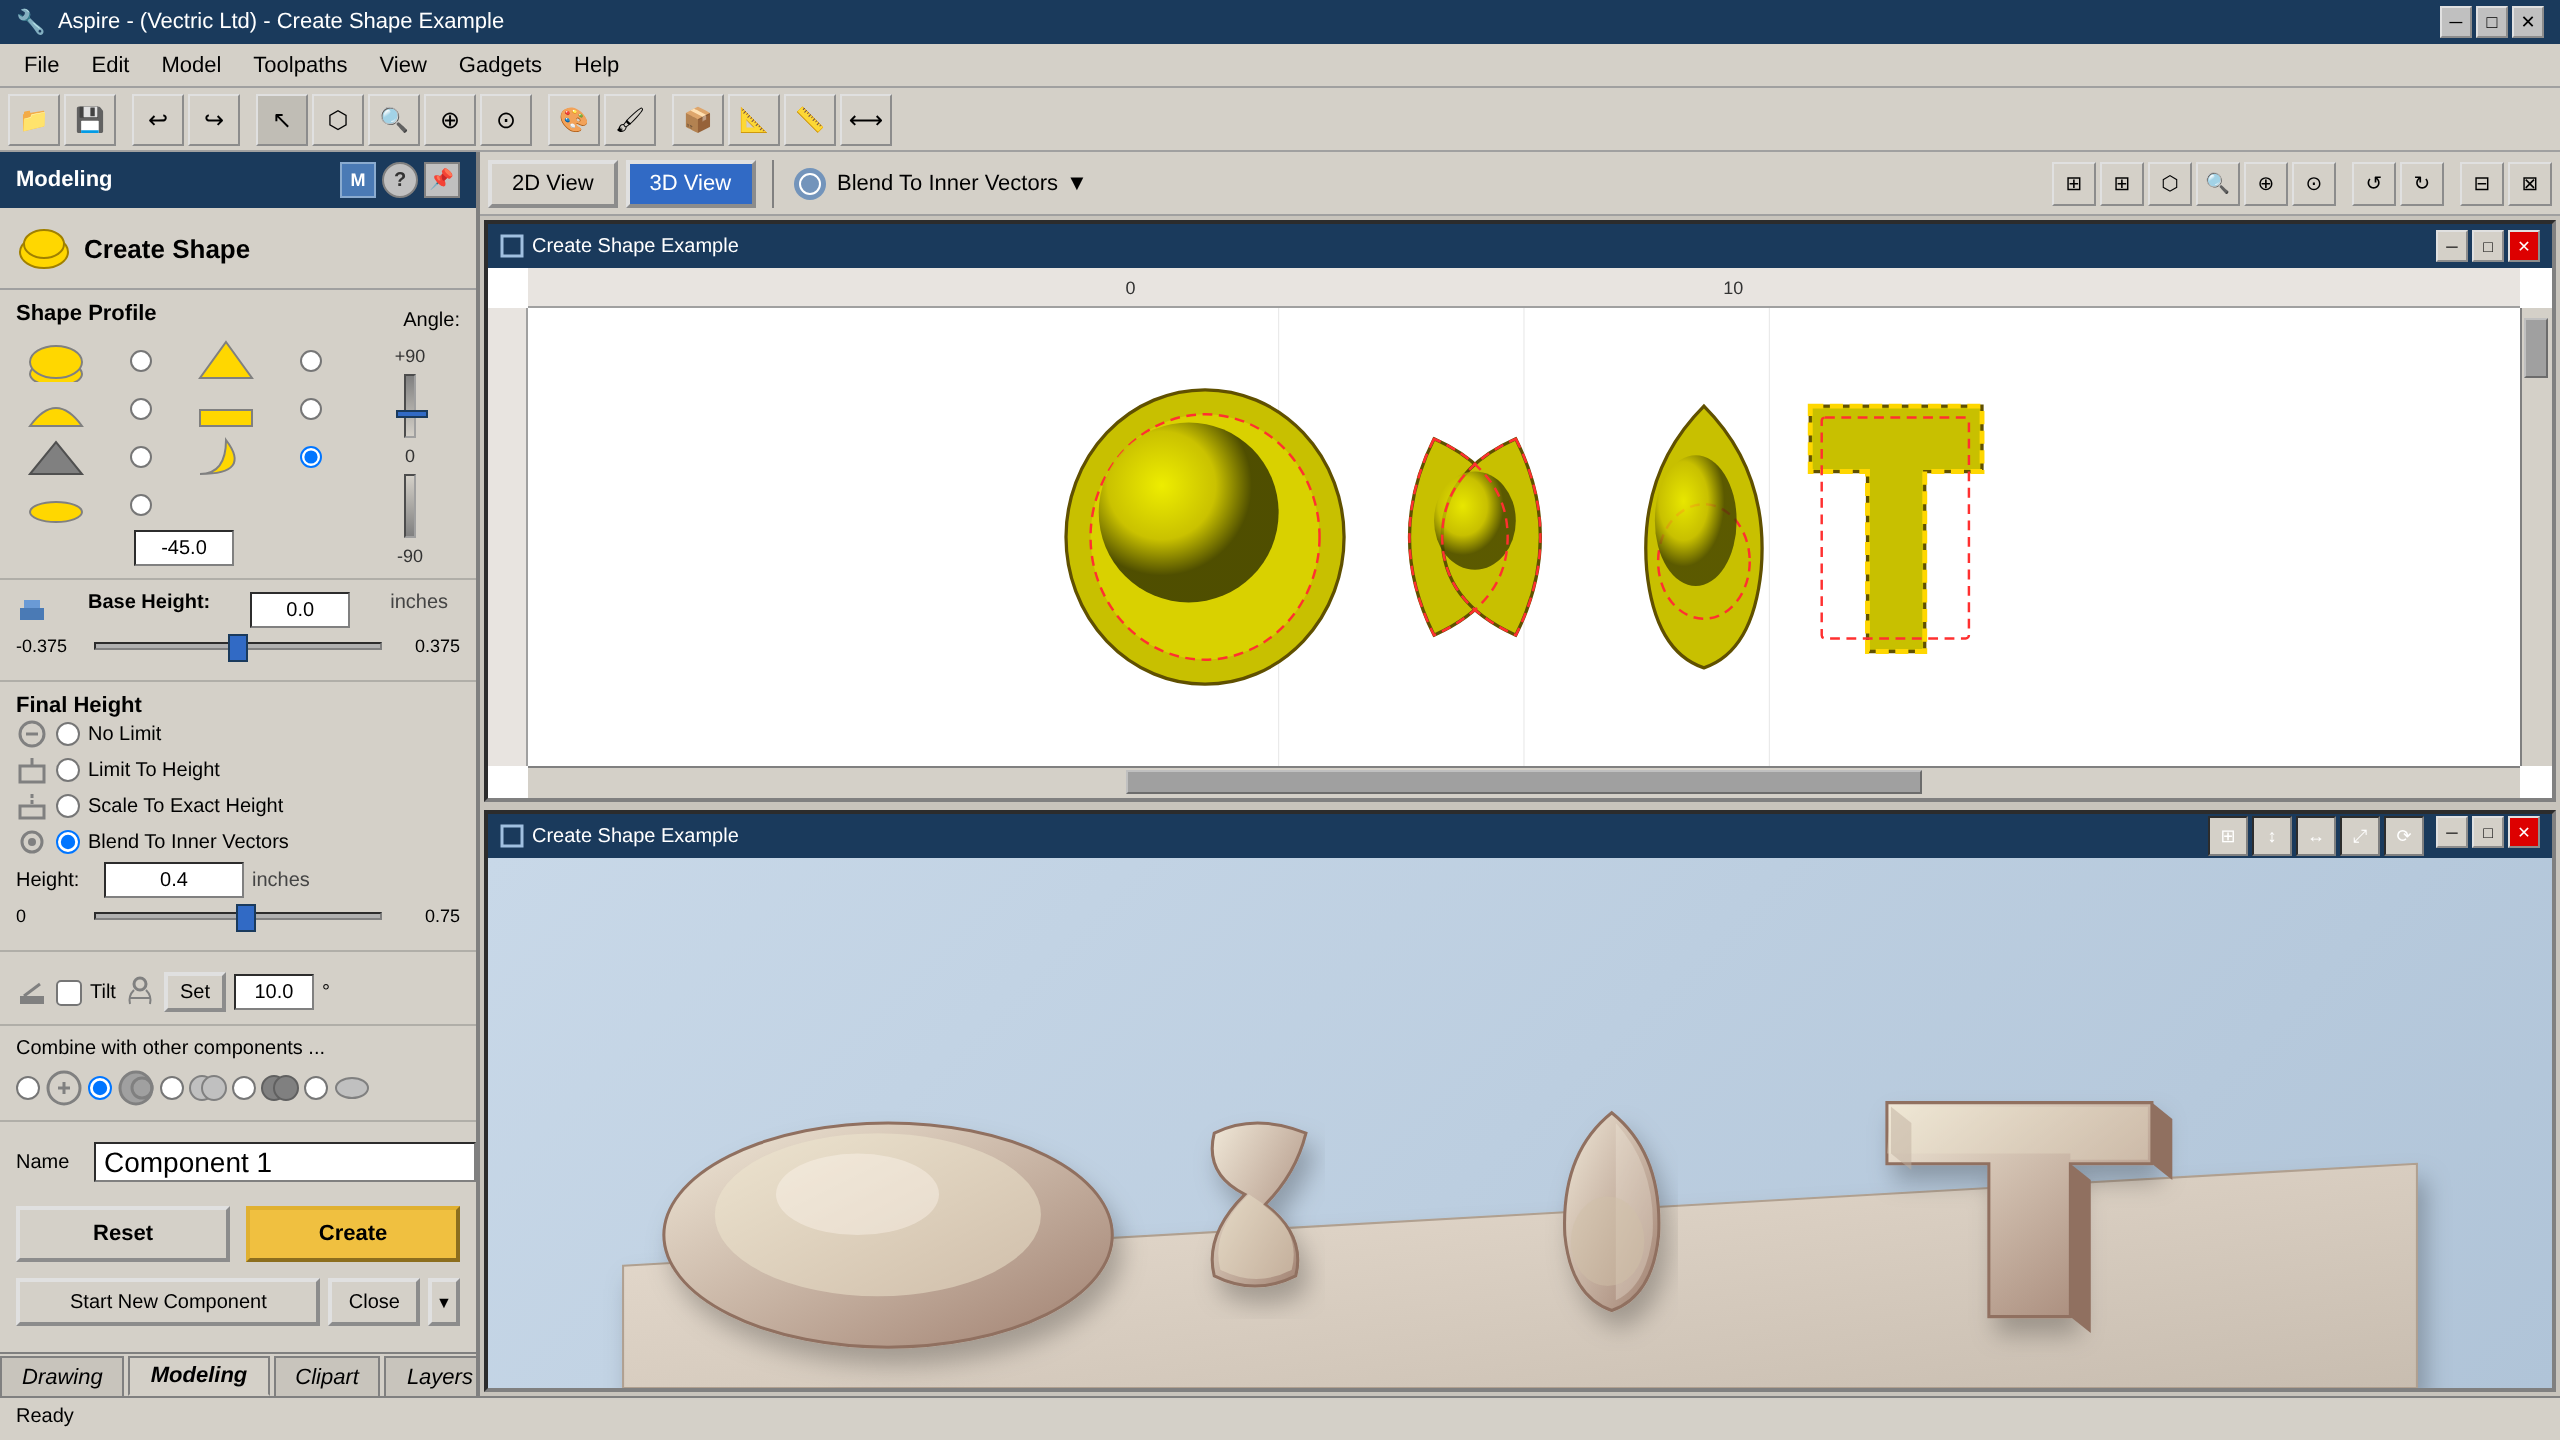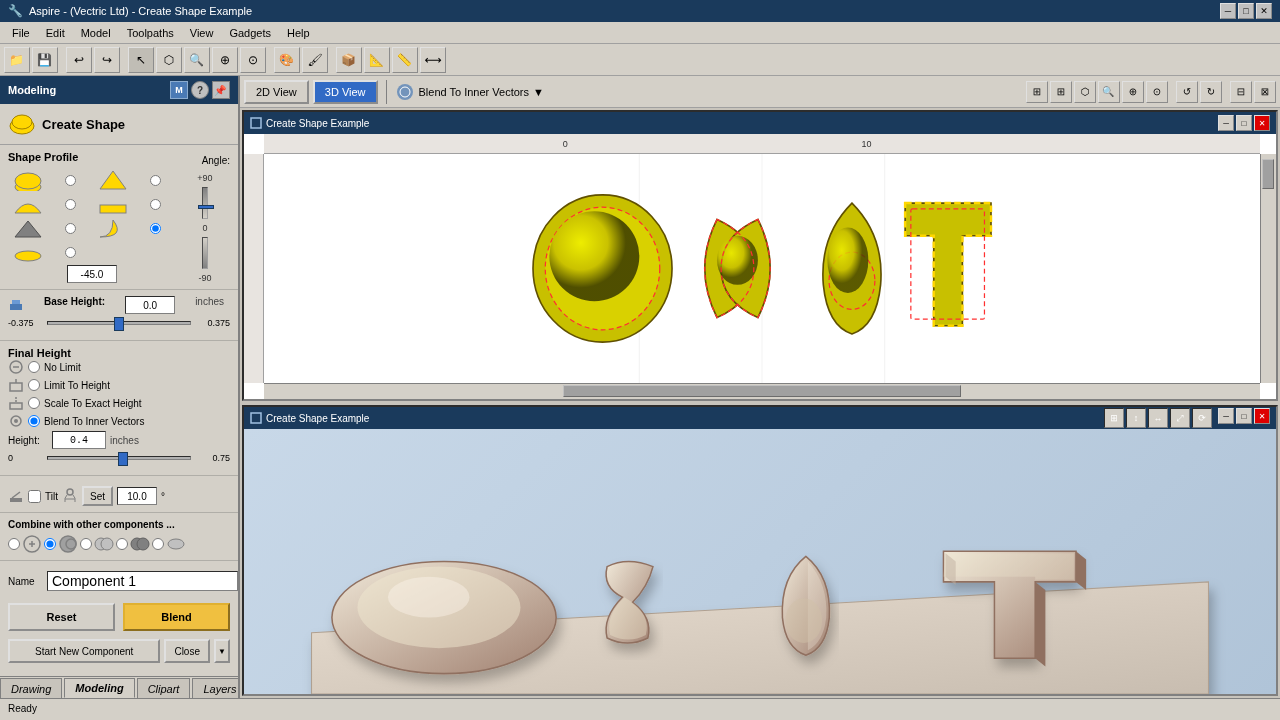--- a/index.html
+++ b/index.html
@@ -301,21 +301,21 @@
       <div class="radio-row">
         <svg width="16" height="16">
             <circle cx="8" cy="8" r="5" fill="none" stroke="#808080" stroke-width="1.5"></circle>
             <circle cx="8" cy="8" r="2" fill="#808080"></circle>
           </svg>
         <input type="radio" name="finalHeight" checked="" style="">
         <span class="radio-label">Blend To Inner Vectors</span>
       </div>
       <div style="display:flex;align-items:center;gap:4px;margin-top:2px;margin-bottom:4px;">
         <span style="font-size:10px;min-width:40px;">Height:</span>
-        <input class="input-box" value="0.4" style="width: 54px; font-family: Liberation Mono, monospace;">
+        <input class="input-box" value="0.4" style="width: 70px;">
         <span class="units">inches</span>
       </div>
       <div class="slider-row">
         <span class="slider-min">0</span>
         <div class="slider-track" style="flex:1;position:relative;">
           <div class="slider-thumb" style="left:calc(53% - 5px);"></div>
         </div>
         <span class="slider-max">0.75</span>
       </div>
     </div>
@@ -332,21 +332,21 @@
             <circle cx="8" cy="4" r="3" fill="none" stroke="#808080" stroke-width="1.5"></circle>
             <path d="M5,7 Q2,10 3,14 M11,7 Q14,10 13,14 M3,11 L13,11" stroke="#808080" stroke-width="1" fill="none"></path>
           </svg>
         <button class="bottom-btn" style="height:20px;padding:0 6px;font-size:10px;">Set</button>
         <input class="tilt-input" value="10.0" style="">
         <span style="font-size:10px;">°</span>
       </div>
     </div>
 
     <div class="panel-section">
-      <span style="font-size:10px;font-weight:bold;display:block;margin-bottom:4px;">Combine with other components ...</span>
+      <span style="font-size:10px;font-weight:normal;display:block;margin-bottom:4px;">Combine with other components ...</span>
       <div class="combine-row">
 
         <input type="radio" name="combine" style="">
         <svg width="20" height="20">
             <circle cx="10" cy="10" r="8" fill="none" stroke="#808080" stroke-width="1.5"></circle>
             <line x1="7" y1="10" x2="13" y2="10" stroke="#808080" stroke-width="1.5"></line>
             <line x1="10" y1="7" x2="10" y2="13" stroke="#808080" stroke-width="1.5"></line>
           </svg>
 
         <input type="radio" name="combine" checked="" style="">
@@ -376,21 +376,21 @@
 
     <div style="padding:4px 8px;">
       <div class="name-row">
         <span style="font-size:10px;min-width:35px;">Name</span>
         <input class="name-input" value="Component 1" style="">
       </div>
     </div>
 
     <div class="btn-row">
       <button class="btn">Reset</button>
-      <button class="btn apply">Blend</button>
+      <button class="btn apply">Create</button>
     </div>
 
     <div style="display:flex;gap:4px;padding:0 8px 4px;">
       <button class="bottom-btn" style="flex:1;">Start New Component</button>
       <button class="bottom-btn" style="padding:0 8px;">Close</button>
       <div class="dropdown-arrow">▼</div>
     </div>
 
     <div class="bottom-tabs" style="margin-top:auto;font-style:italic;">
       <div class="tab">Drawing</div>

